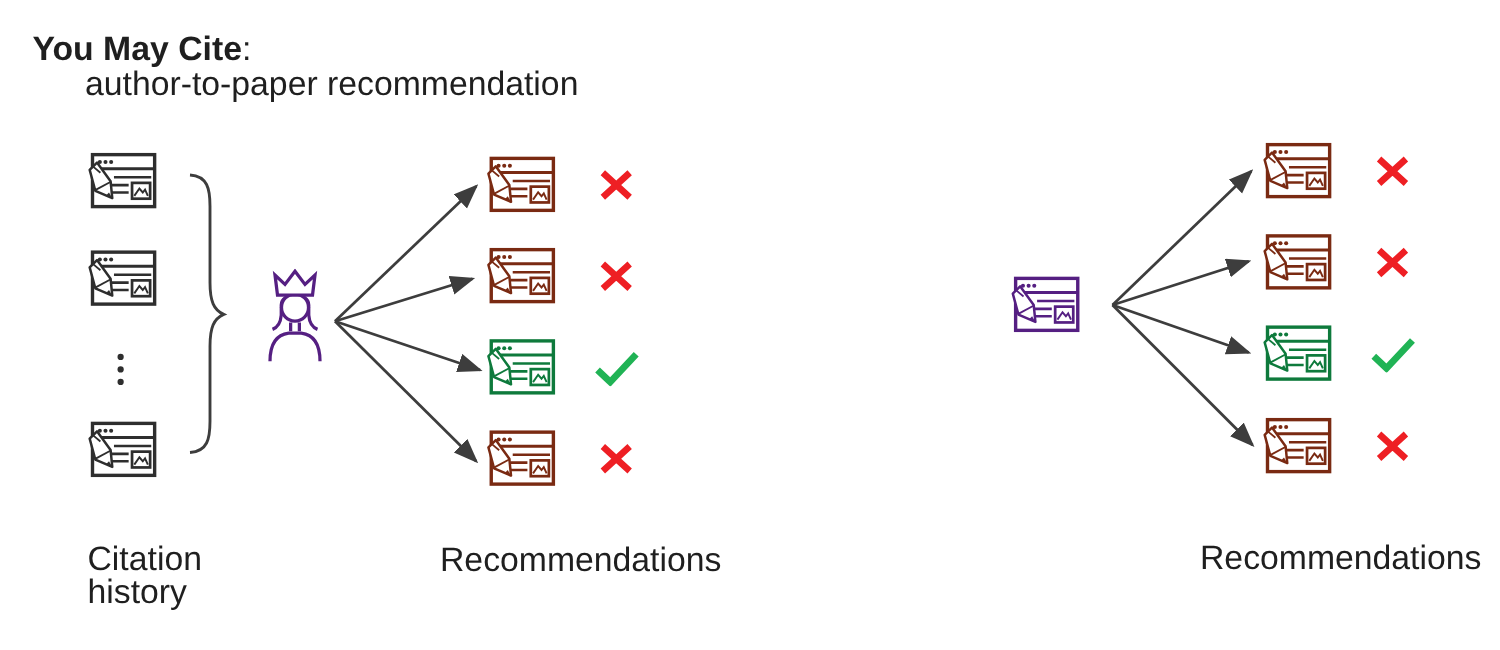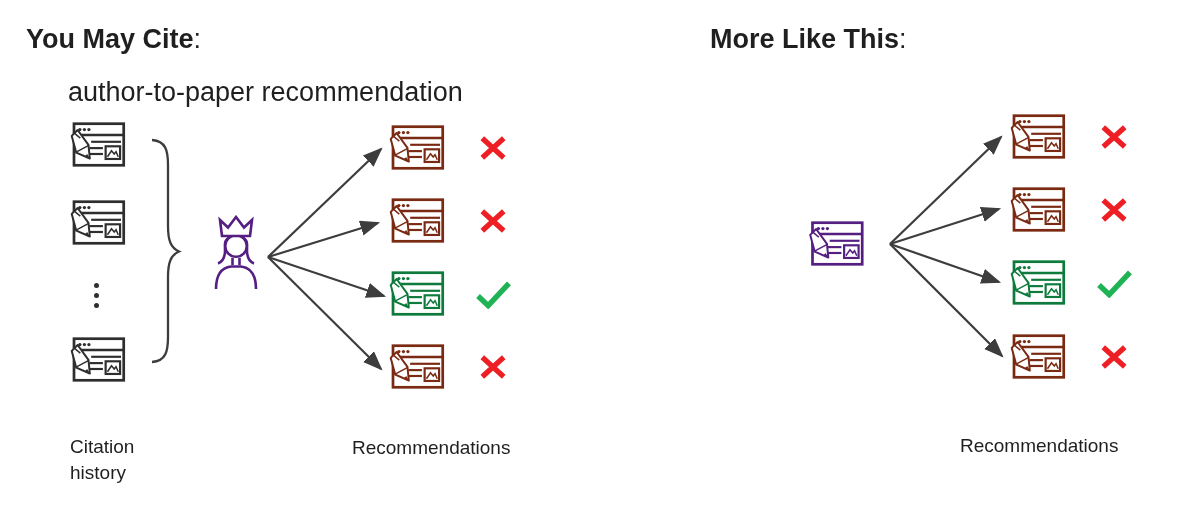--- a/index.html
+++ b/index.html
@@ -4,40 +4,40 @@
 <style>
   html,body{margin:0;padding:0;background:#ffffff;}
   .canvas{
     position:relative;width:1200px;height:520px;background:#ffffff;overflow:hidden;
     font-family:"Liberation Sans","DejaVu Sans",sans-serif;color:var(--ink,#1f1f1f);
   }
   .abs{position:absolute;}
   .title{font-size:27px;line-height:1.2;white-space:nowrap;}
   .title .bold{font-weight:700;}
   .subtitle{font-size:27px;line-height:1.2;white-space:nowrap;}
-  .axis-label{font-size:19px;line-height:26px;}
+  .axis-label{font-size:27px;line-height:26px;}
   .icon-box svg{display:block;width:100%;height:100%;}
   .vdots span{display:block;width:5px;height:5px;border-radius:50%;
     background:var(--stack-ink,#2e2e2e);margin:0 auto 5px auto;}
   .brace-svg path{stroke:var(--line-gray,#3d3d3d);stroke-width:2.3;fill:none;}
   .arrows-svg line{stroke:var(--line-gray,#3d3d3d);stroke-width:2.2;}
   .arrows-svg .head{fill:var(--line-gray,#3d3d3d);}
   .queen-box{color:var(--purple,#551f82);}
   .queen-box path,.queen-box circle,.queen-box line{stroke:currentColor;stroke-width:2.6;fill:none;}
   .queen-box .fillw{fill:#ffffff;}
 </style>
 </head>
 <body>
 
 <div class="canvas" style="--ink: #1f1f1f; --stack-ink: #2e2e2e; --line-gray: #3d3d3d; --purple: #551f82;">
 
   <div class="title abs" style="left:26px;top:23px">
     <span class="bold">You May Cite</span><span>:</span>
   </div>
-  <div class="subtitle abs" style="left:68px;top:76px">author-to-paper recommendation</div>
+  <div class="subtitle abs" style="left:68px;top:51px">author-to-paper recommendation</div>
 
   <div id="left-stack" class="abs" style="left:0;top:0">
       <div class="icon-box abs" style="left: 68px; top: 121px; width: 59px; height: 47px; color: rgb(46, 46, 46);">
         <svg viewBox="0 0 64 52">
     <rect x="6" y="3" width="55" height="46" fill="#fff" stroke="currentColor" stroke-width="3"></rect>
     <line x1="6" y1="15.5" x2="61" y2="15.5" stroke="currentColor" stroke-width="2.6"></line>
     <circle cx="12.5" cy="9.5" r="1.8" fill="currentColor"></circle>
     <circle cx="17.5" cy="9.5" r="1.8" fill="currentColor"></circle>
     <circle cx="22.5" cy="9.5" r="1.8" fill="currentColor"></circle>
     <line x1="25" y1="23" x2="58" y2="23" stroke="currentColor" stroke-width="2.4"></line>
@@ -216,23 +216,20 @@
   </svg>
       </div>
     </div>
 
   <div class="axis-label abs" style="left:70px;top:434px">
     <div>Citation</div>
     <div>history</div>
   </div>
   <div class="axis-label abs" style="left:352px;top:435px">Recommendations</div>
 
-  <div class="title abs" style="left:710px;top:23px">
-    <span class="bold">More Like This</span><span>:</span>
-  </div>
 
   <div id="right-source-paper" class="icon-box abs" style="left: 806px; top: 220px; width: 60px; height: 47px; color: rgb(85, 31, 130);">
       <svg viewBox="0 0 64 52">
     <rect x="6" y="3" width="55" height="46" fill="#fff" stroke="currentColor" stroke-width="3"></rect>
     <line x1="6" y1="15.5" x2="61" y2="15.5" stroke="currentColor" stroke-width="2.6"></line>
     <circle cx="12.5" cy="9.5" r="1.8" fill="currentColor"></circle>
     <circle cx="17.5" cy="9.5" r="1.8" fill="currentColor"></circle>
     <circle cx="22.5" cy="9.5" r="1.8" fill="currentColor"></circle>
     <line x1="25" y1="23" x2="58" y2="23" stroke="currentColor" stroke-width="2.4"></line>
     <line x1="23" y1="30" x2="38" y2="30" stroke="currentColor" stroke-width="2.4"></line>

